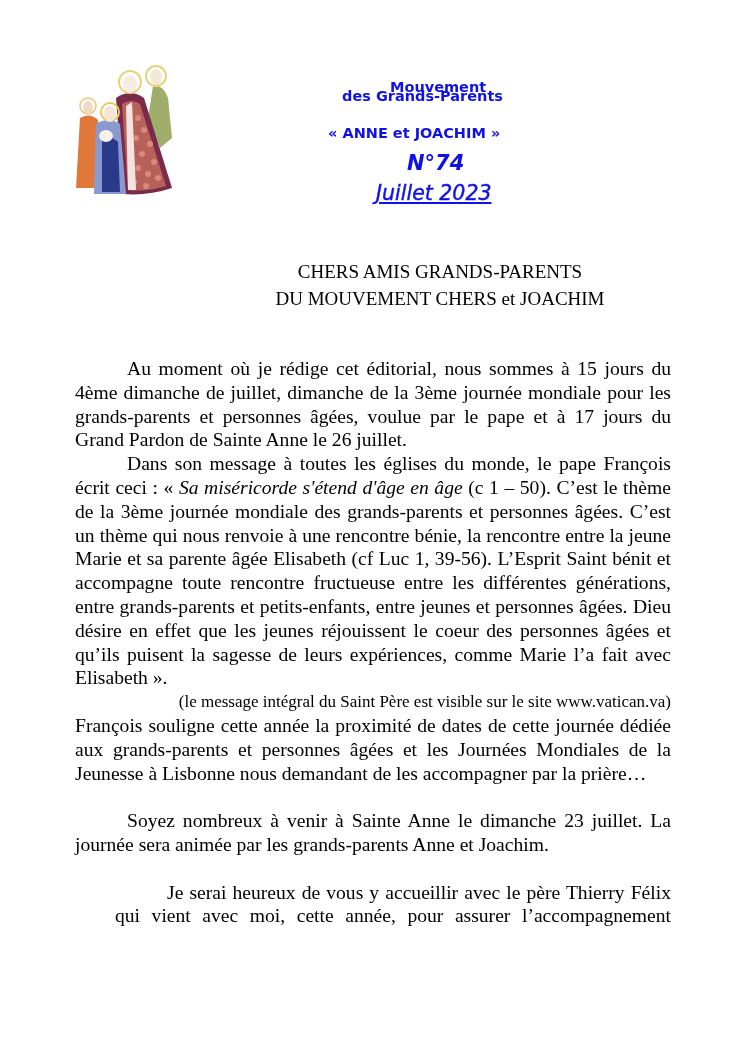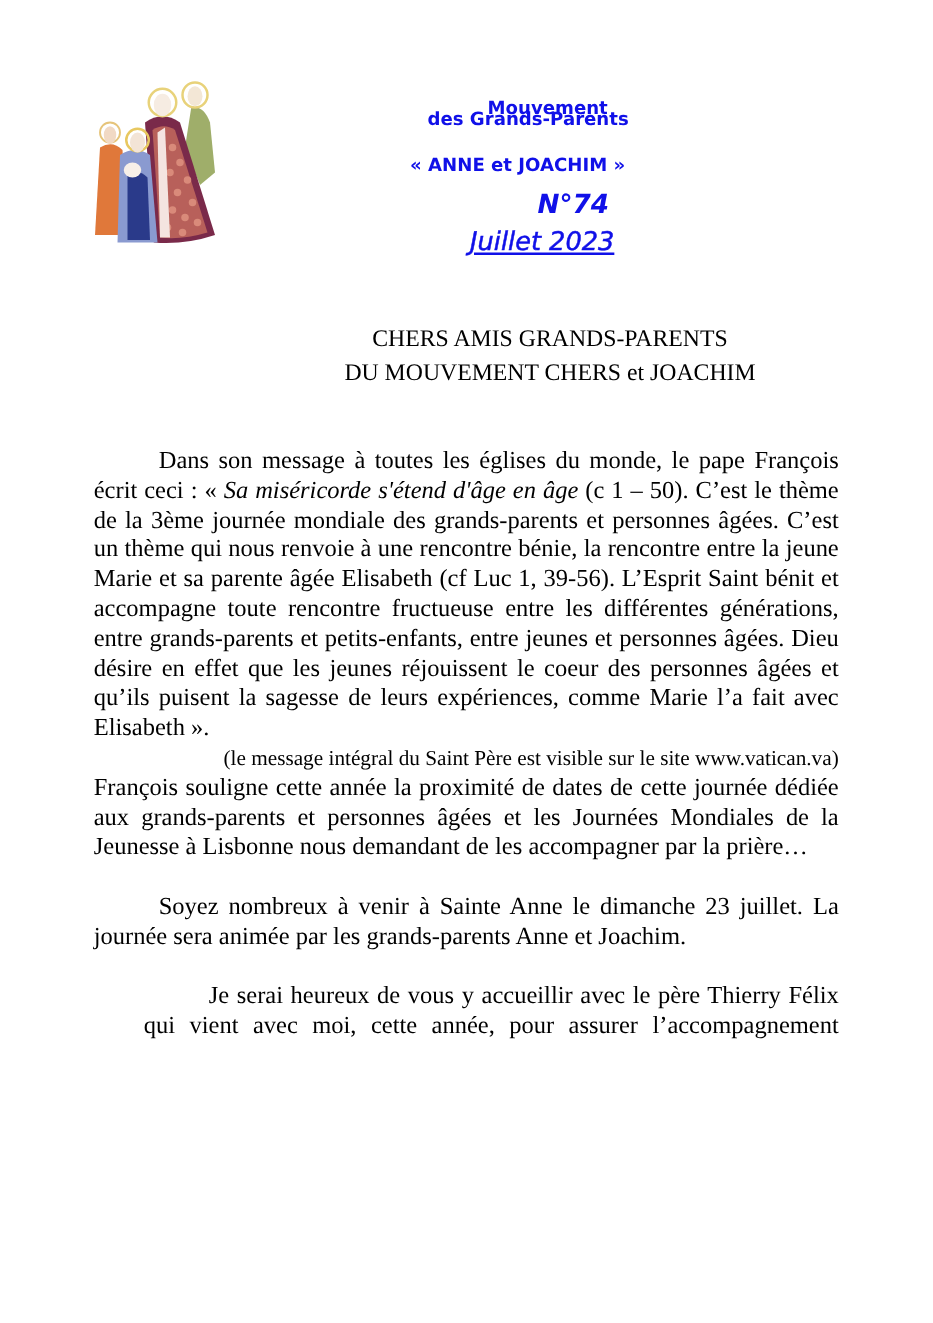--- a/index.html
+++ b/index.html
@@ -12,21 +12,21 @@
     position: absolute; left: 68px; top: 58px; width: 125px; height: 145px;
   }
   .masthead {
     position: absolute; left: 300px; top: 76px; width: 260px;
     font-family: "DejaVu Sans", sans-serif; font-weight: bold;
     color: #1010e8; font-size: 14.5px; line-height: 23px;
   }
   .masthead .l1 { position: absolute; left: 90px; top: 0; text-align: right; }
   .masthead .l2 { position: absolute; left: 42px; top: 9px; }
   .masthead .l3 { position: absolute; left: 28px; top: 46px; }
-  .masthead .num { position: absolute; left: 107px; top: 76px; font-style: italic; font-size: 21px; margin-left: 23px; }
+  .masthead .num { position: absolute; left: 107px; top: 76px; font-style: italic; font-size: 21px; }
   .masthead .date { position: absolute; left: 76px; top: 106px; font-style: italic; font-weight: normal; font-size: 20.5px; text-decoration: underline; -webkit-text-stroke: 0.4px #1010e8; }
 
   .salutation {
     position: absolute; left: 240px; top: 258px; width: 400px;
     font-weight: normal; font-size: 19px; line-height: 27px; text-align: center;
   }
   .body-text {
     position: absolute; left: 75px; top: 357px; width: 596px;
     font-size: 19.6px; line-height: 23.8px; text-align: justify;
   }
@@ -90,20 +90,21 @@
   <div class="num">N°74</div>
   <div class="date">Juillet 2023</div>
 </div>
 
 <div class="salutation">
   <div>CHERS AMIS GRANDS-PARENTS</div>
   <div>DU MOUVEMENT CHERS et JOACHIM</div>
 </div>
 
 <div class="body-text">
+  <p class="indent">Au moment où je rédige cet éditorial, nous sommes à 15 jours du 4ème dimanche de juillet, dimanche de la 3ème journée mondiale pour les grands-parents et personnes âgées, voulue par le pape et à 17 jours du Grand Pardon de Sainte Anne le 26 juillet.</p>
   <p class="indent"><span>Dans son message à toutes les églises du monde, le pape François écrit ceci : « </span><i>Sa miséricorde s'étend d'âge en âge</i><span> (c 1 – 50). C’est le thème de la 3ème journée mondiale des grands-parents et personnes âgées. C’est un thème qui nous renvoie à une rencontre bénie, la rencontre entre la jeune Marie et sa parente âgée Elisabeth (cf Luc 1, 39-56). L’Esprit Saint bénit et accompagne toute rencontre fructueuse entre les différentes générations, entre grands-parents et petits-enfants, entre jeunes et personnes âgées. Dieu désire en effet que les jeunes réjouissent le coeur des personnes âgées et qu’ils puisent la sagesse de leurs expériences, comme Marie l’a fait avec Elisabeth ».</span></p>
   <p class="note">(le message intégral du Saint Père est visible sur le site www.vatican.va)</p>
   <p>François souligne cette année la proximité de dates de cette journée dédiée aux grands-parents et personnes âgées et les Journées Mondiales de la Jeunesse à Lisbonne nous demandant de les accompagner par la prière…</p>
   <div class="gap"></div>
   <p class="indent">Soyez nombreux à venir à Sainte Anne le dimanche 23 juillet. La journée sera animée par les grands-parents Anne et Joachim.</p>
   <div class="gap"></div>
   <p class="indent last">Je serai heureux de vous y accueillir avec le père Thierry Félix qui vient avec moi, cette année, pour assurer l’accompagnement</p>
 </div>
 
 </body></html>

